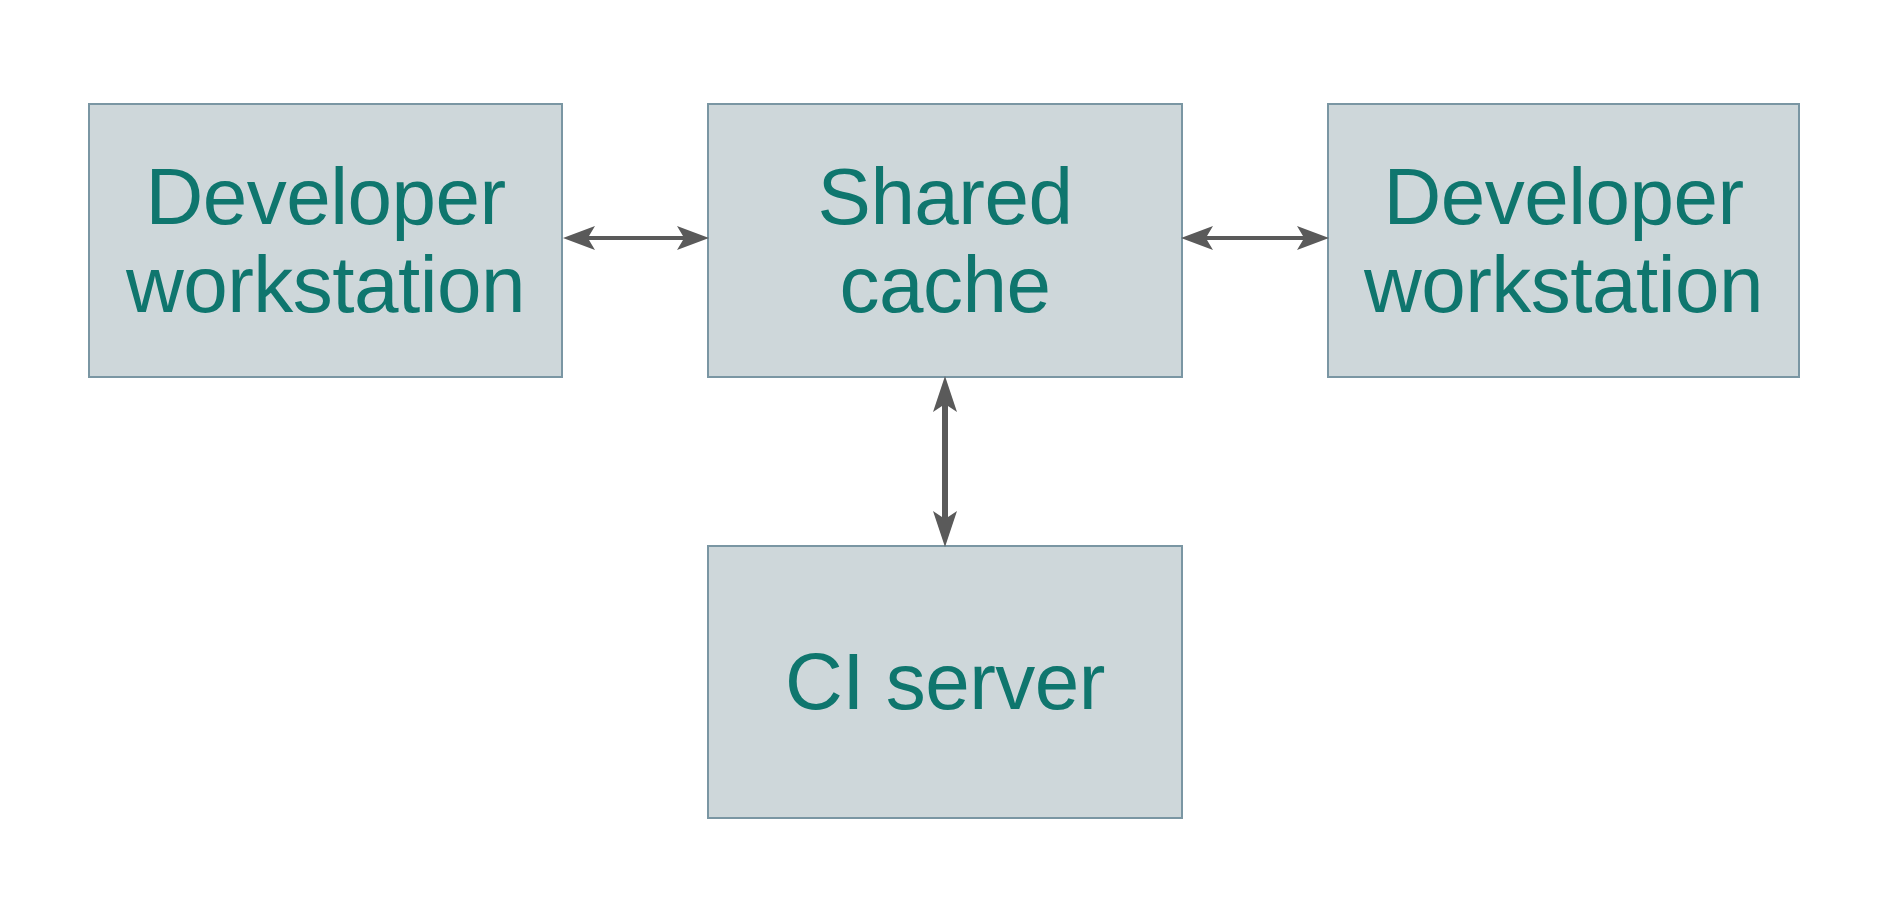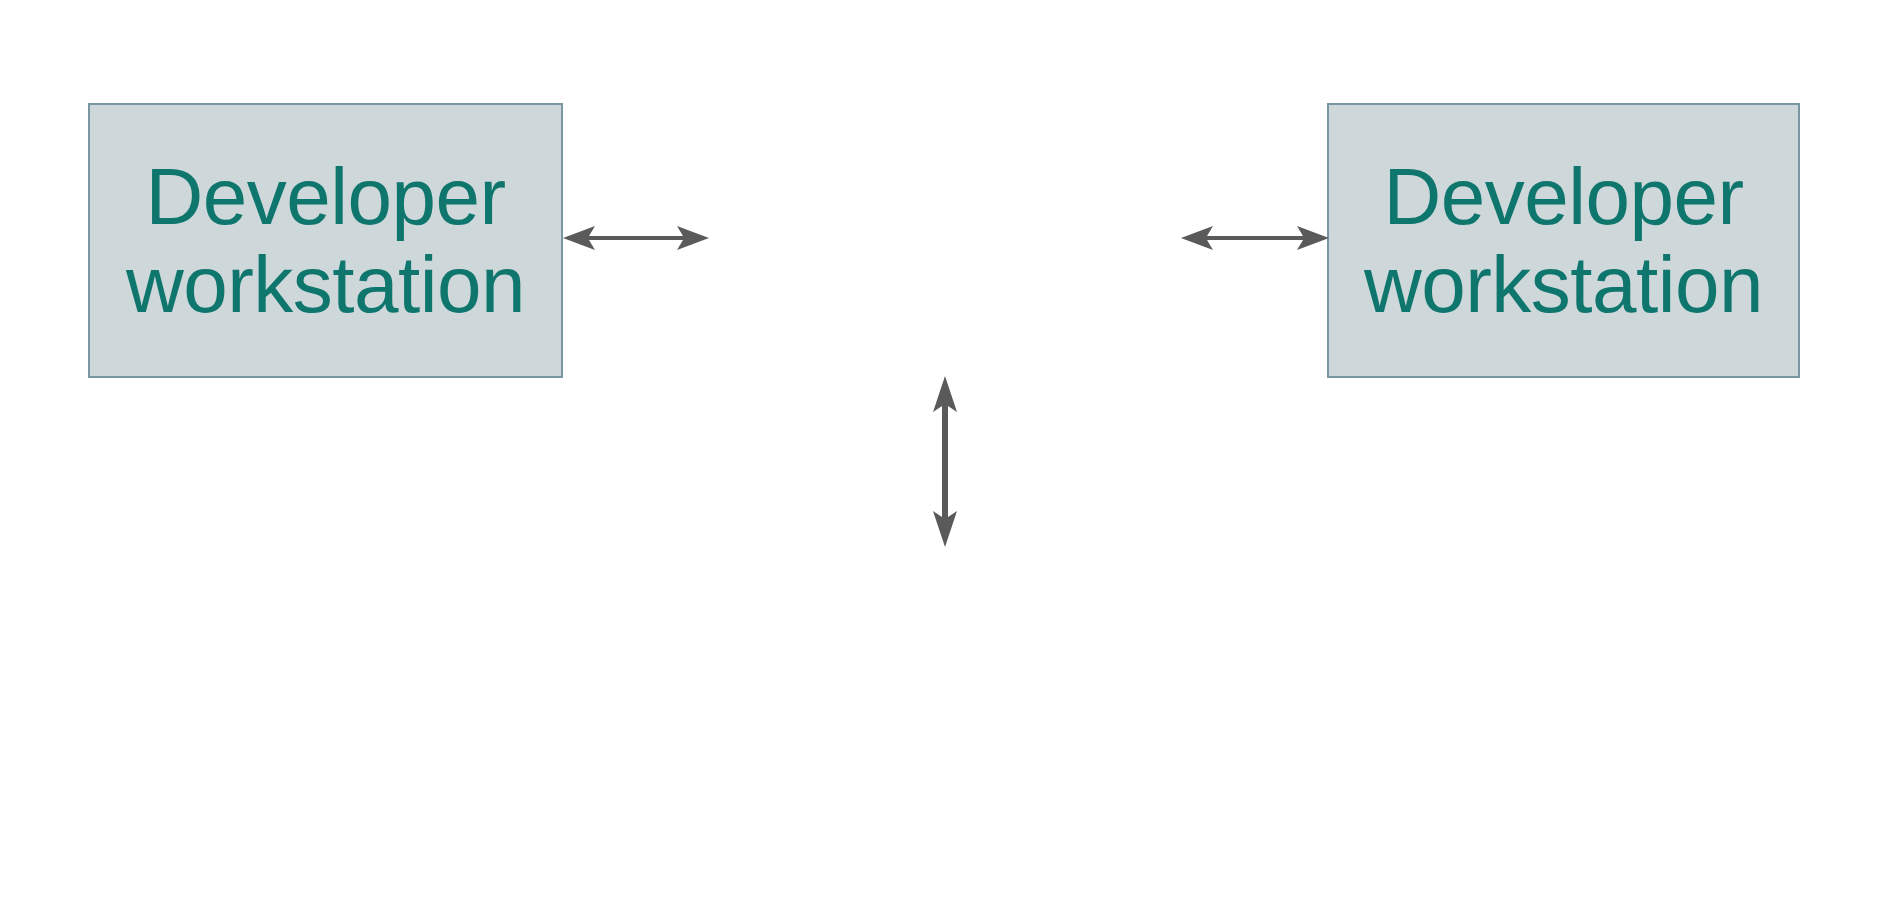--- a/index.html
+++ b/index.html
@@ -54,26 +54,33 @@
 </head>
 <body>
 
 <div id="canvas">
 
   <div class="node" id="node-dev-left">
     <span class="node-label">Developer
 workstation</span>
   </div>
 
+  <div class="node" id="node-cache">
+    <span class="node-label">Shared
+cache</span>
+  </div>
 
   <div class="node" id="node-dev-right">
     <span class="node-label">Developer
 workstation</span>
   </div>
 
+  <div class="node" id="node-ci">
+    <span class="node-label">CI server</span>
+  </div>
 
   <svg class="edge" id="edge-left" viewBox="0 0 146 60" width="146" height="60">
     <g fill="#5a5a5a" stroke="none">
       <path d="M 0 30 L 32 18 L 26 28 L 120 28 L 114 18 L 146 30 L 114 42 L 120 32 L 26 32 L 32 42 Z"></path>
     </g>
   </svg>
 
   <svg class="edge" id="edge-right" viewBox="0 0 148 60" width="148" height="60">
     <g fill="#5a5a5a" stroke="none">
       <path d="M 0 30 L 32 18 L 26 28 L 122 28 L 116 18 L 148 30 L 116 42 L 122 32 L 26 32 L 32 42 Z"></path>

